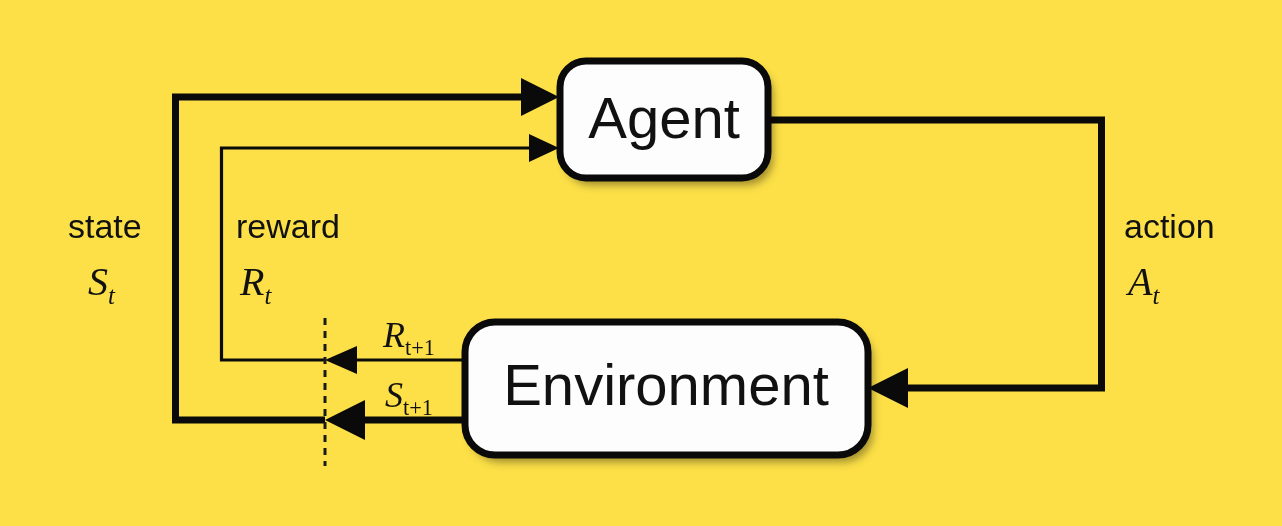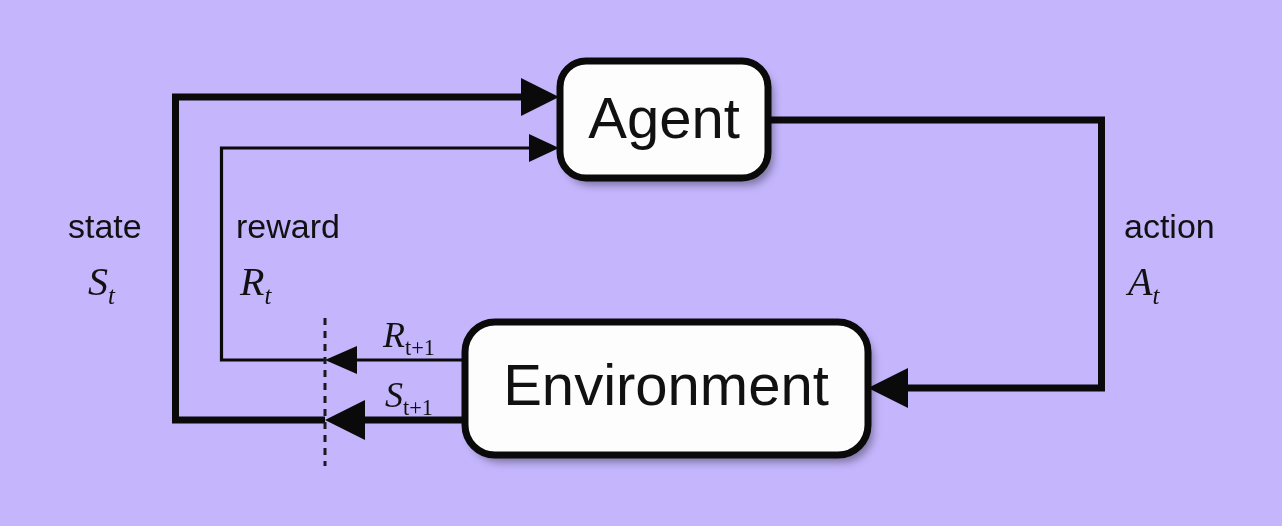--- a/index.html
+++ b/index.html
@@ -5,21 +5,21 @@
 <style>
   html, body {
     margin: 0;
     padding: 0;
     background: #ffffff;
   }
   #diagram-root {
     position: relative;
     width: 1282px;
     height: 526px;
-    background: #c4b5fd;
+    background: #fde047;
     overflow: hidden;
     font-family: "Liberation Sans", sans-serif;
   }
   svg.diagram-canvas {
     display: block;
     width: 1282px;
     height: 526px;
   }
   .box-fill {
     fill: #fdfdfd;

